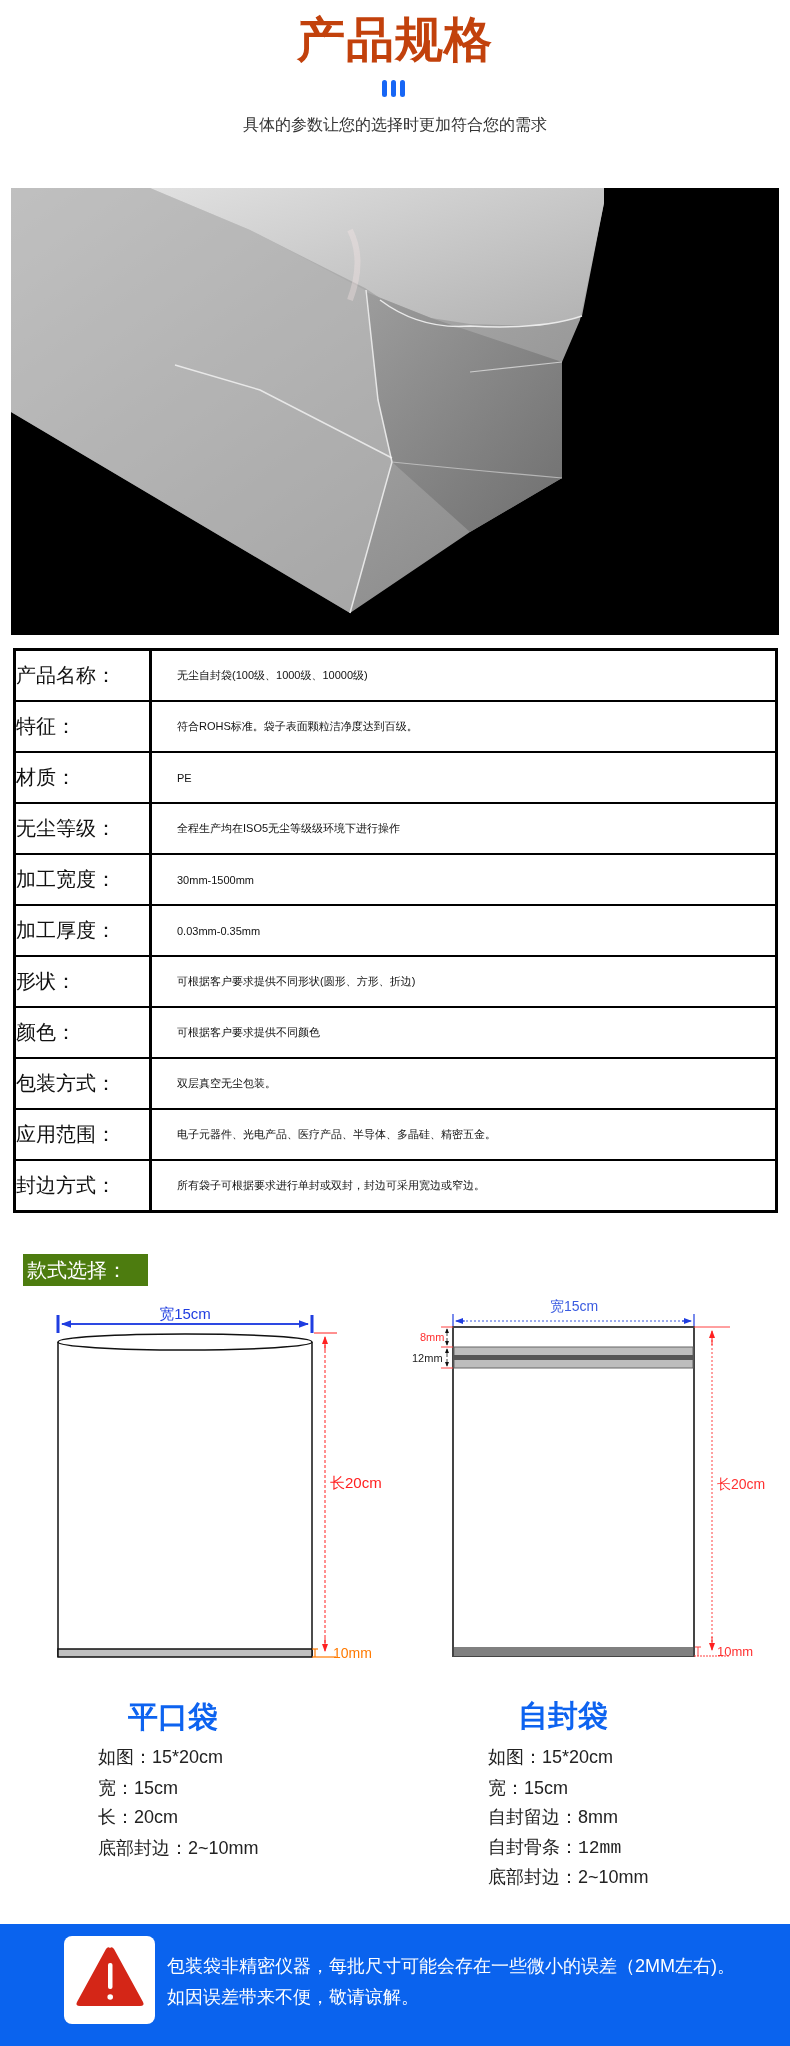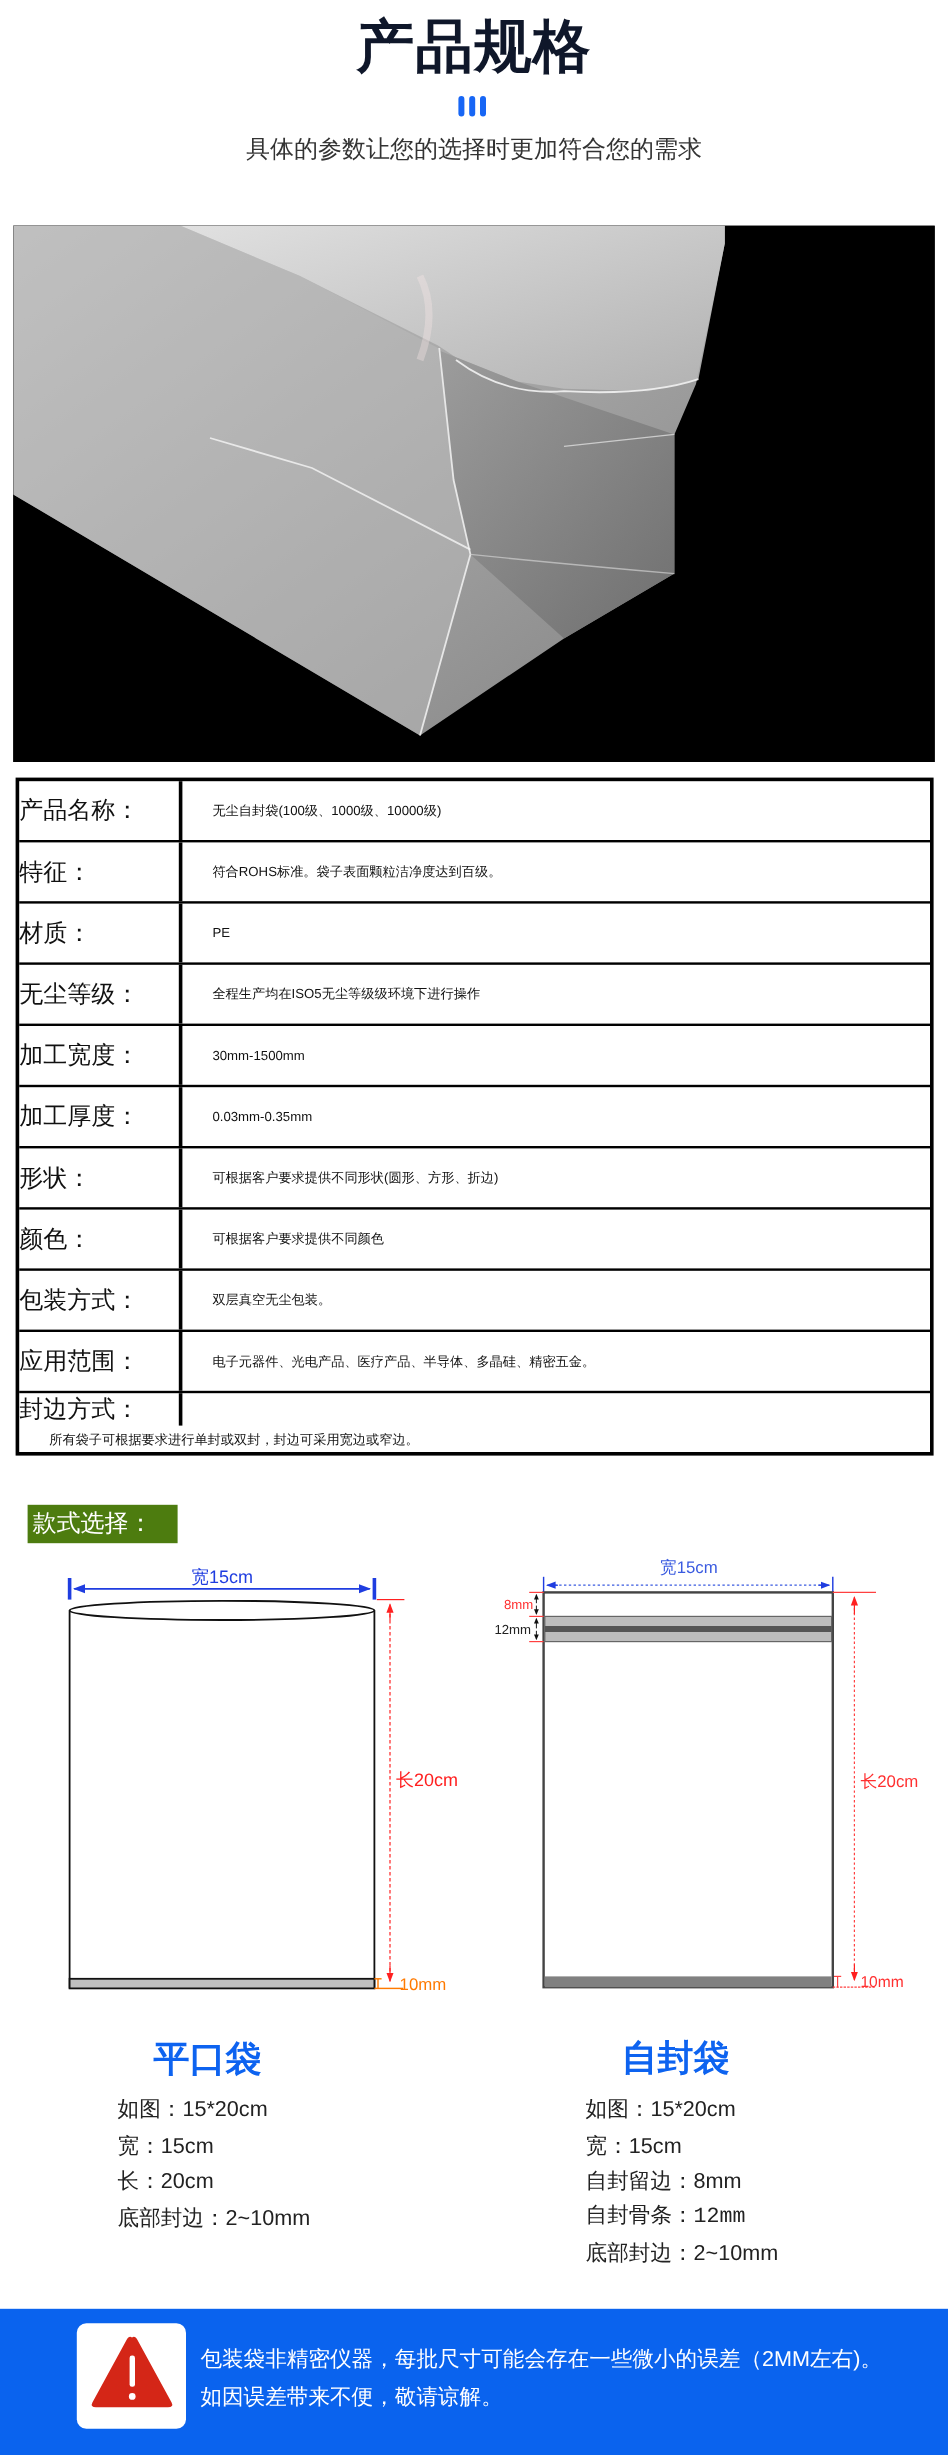--- a/index.html
+++ b/index.html
@@ -2,33 +2,33 @@
 <html><head>
   <meta charset="utf-8">
   <style>
     html, body { margin: 0; padding: 0; background: #ffffff; }
     body { width: 790px; height: 2046px; position: relative; overflow: hidden;
            font-family: "Liberation Sans", "DejaVu Sans", sans-serif; color: #222; }
     .abs { position: absolute; }
 
     
     .title { left: 0; top: 14px; width: 790px; text-align: center; font-size: 48px; font-weight: bold;
-             line-height: 52px; color: #0f172a; letter-spacing: 1px; }
+             line-height: 52px; color: #c2410c; letter-spacing: 1px; }
     .bars { left: 382px; top: 80px; width: 30px; height: 17px; display: flex; gap: 4px; }
     .bar { width: 5px; height: 17px; border-radius: 3px; }
-    .subtitle { left: 0; top: 112px; width: 790px; text-align: center; font-size: 20px; line-height: 26px; color: #333; }
+    .subtitle { left: 0; top: 112px; width: 790px; text-align: center; font-size: 16px; line-height: 26px; color: #333; }
 
     
     .photo { left: 11px; top: 188px; width: 768px; height: 447px; background: #000; overflow: hidden; }
 
     
     .spec { left: 13px; top: 648px; width: 765px; height: 565px; border: 3px solid #000; box-sizing: border-box;
             display: flex; flex-direction: column; }
     .row { flex: 1; display: flex; border-bottom: 2.5px solid #000; }
-    .row:last-child { border-bottom: none; flex-direction: column; }
+    .row:last-child { border-bottom: none; }
     .cell-label { width: 136px; border-right: 3px solid #000; display: flex; align-items: center;
                   box-sizing: border-box; font-size: 20px; color: #111; }
     .cell-value { flex: 1; display: flex; align-items: center; padding-left: 25px; font-size: 11px; color: #111; text-align: right; }
 
     
     .style-label { left: 23px; top: 1254px; width: 125px; height: 32px; line-height: 32px; color: #fff;
                    font-size: 20px; padding-left: 4px; box-sizing: border-box; }
 
     .diagram { left: 0; top: 0; width: 790px; height: 2046px; pointer-events: none; }
 

